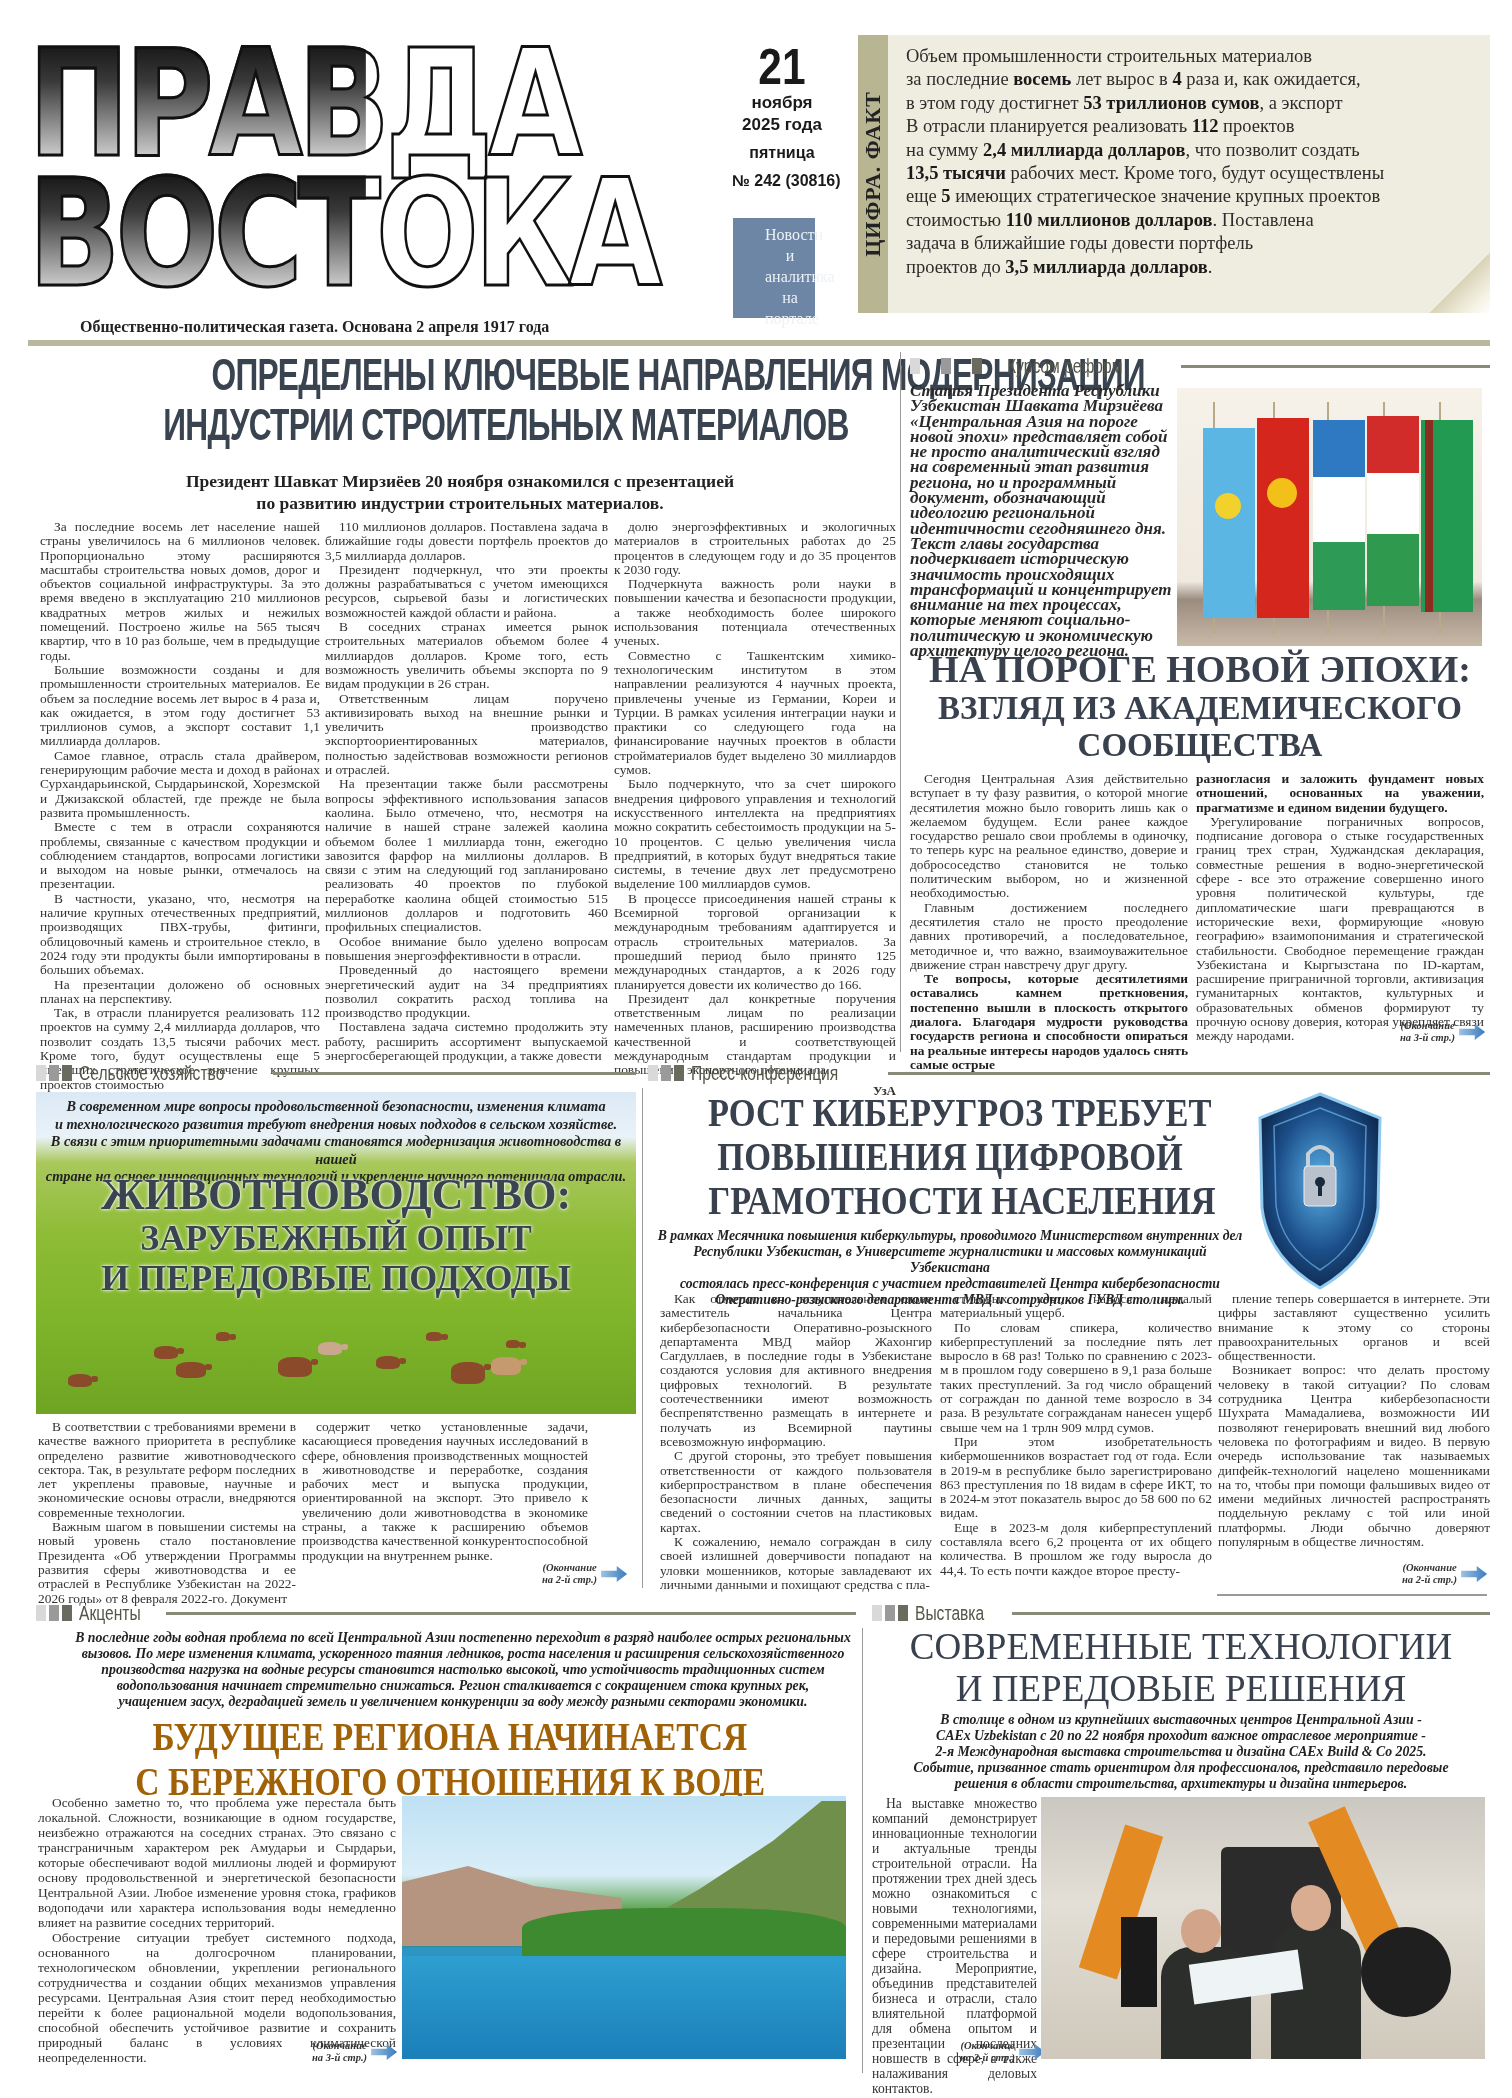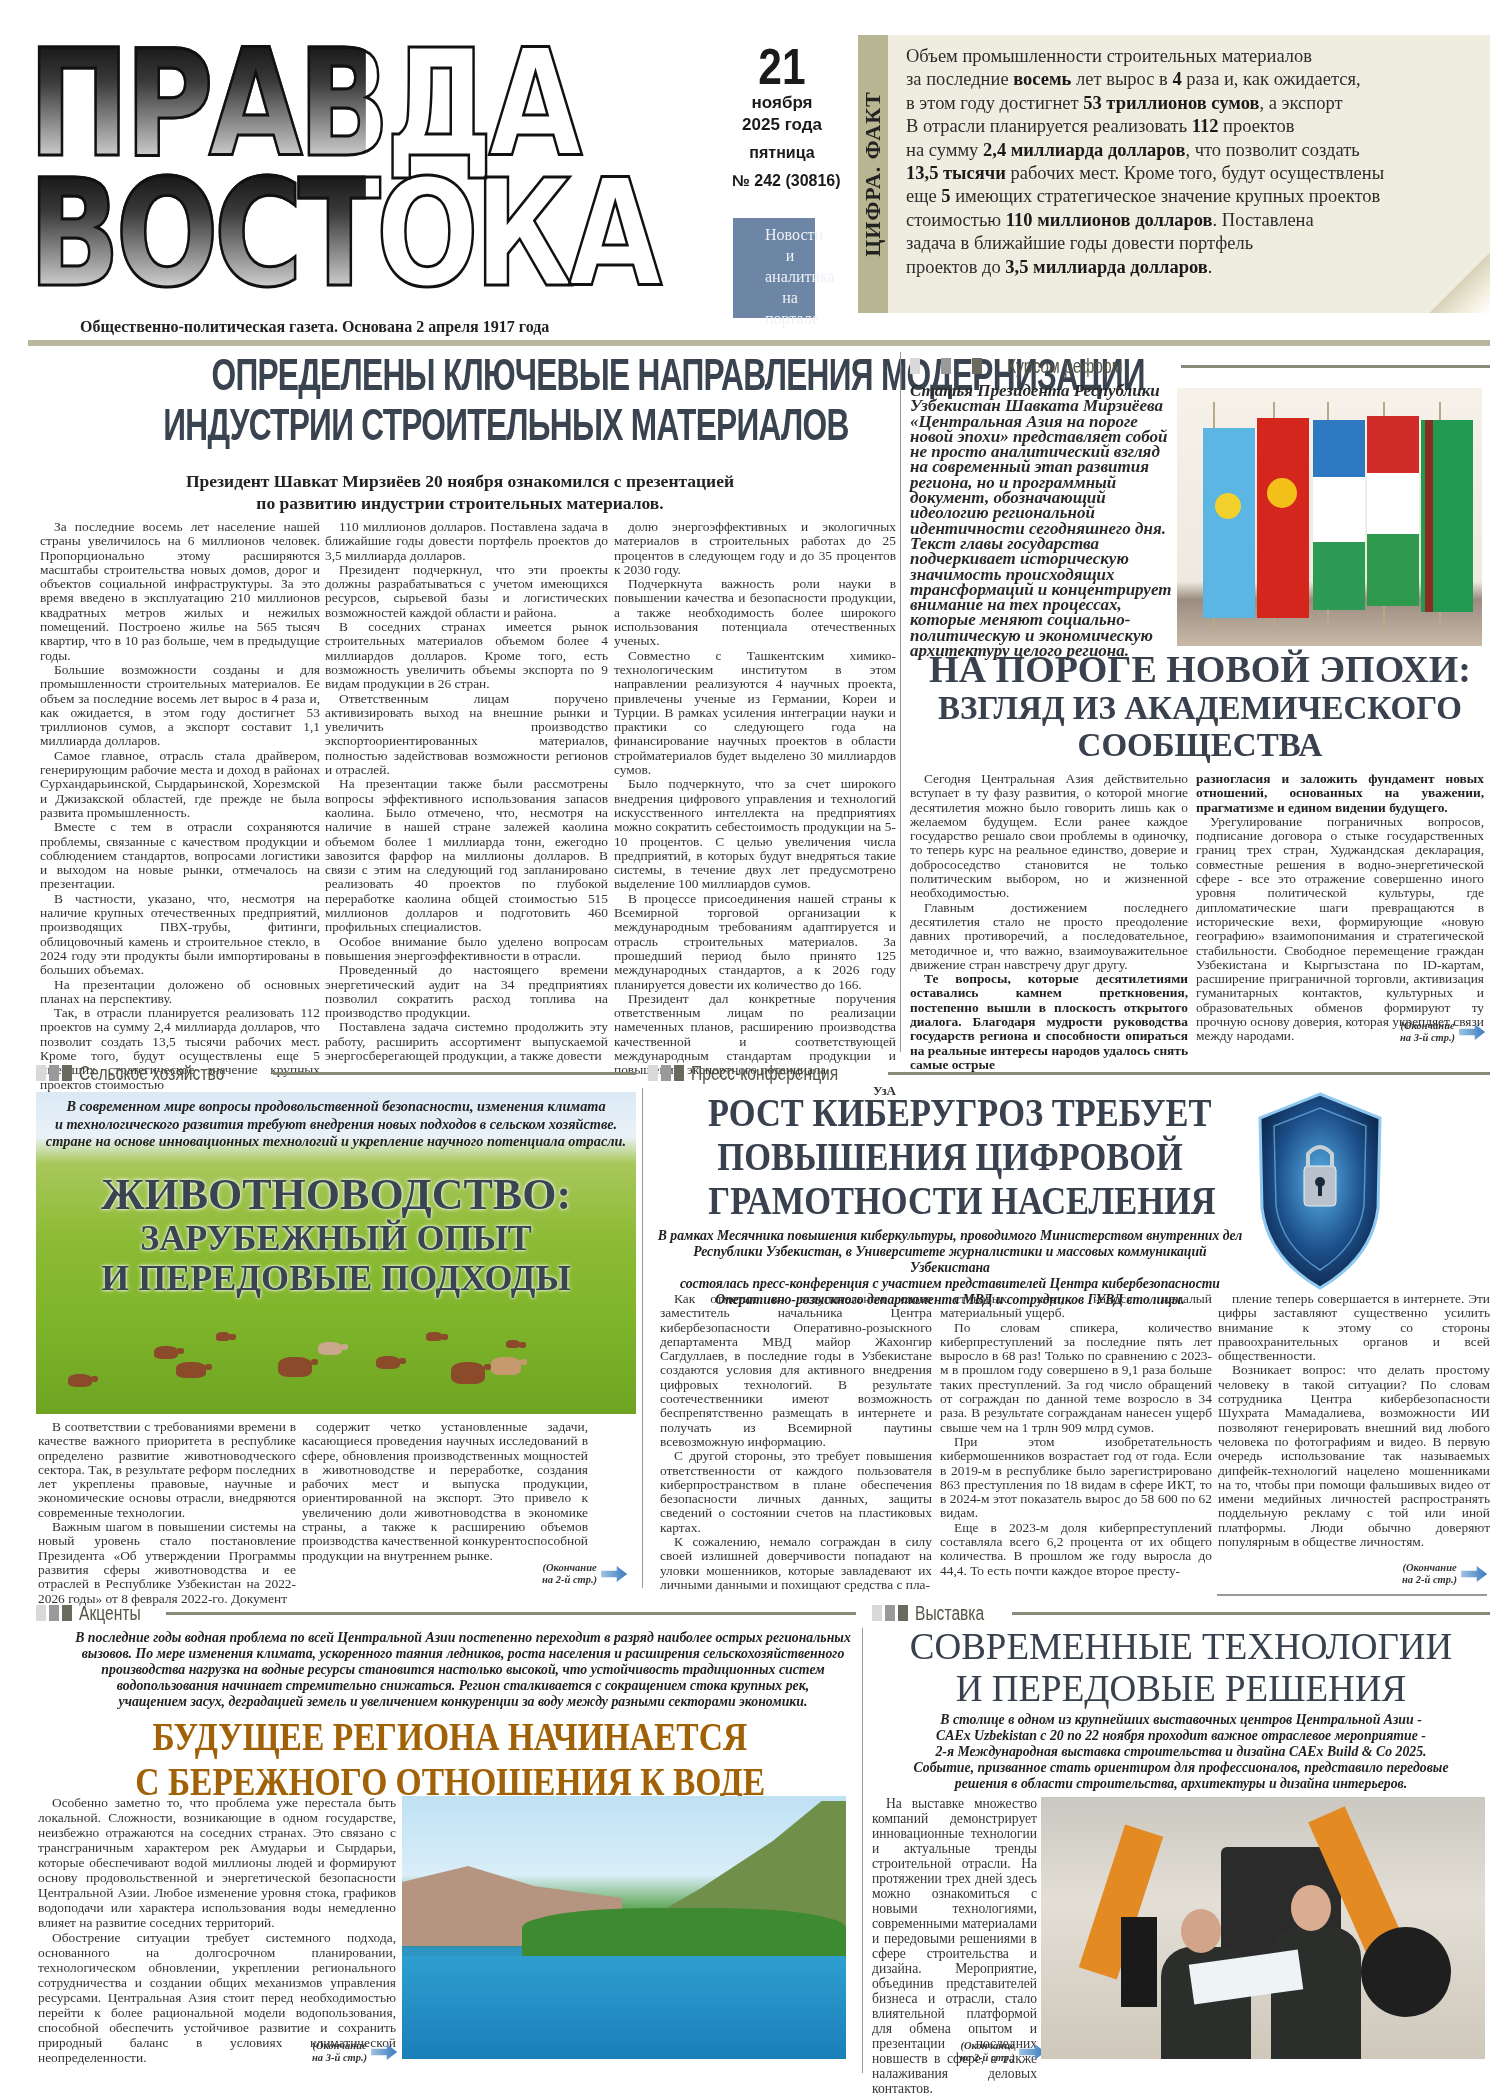--- a/index.html
+++ b/index.html
@@ -268,20 +268,21 @@
   <span class="sq sq1"></span>
     <span class="sq sq2"></span>
     <span class="sq sq3"></span>
   <span class="lbl">Сельское хозяйство</span>
   <span class="line"></span>
 </div>
 <div class="abs agri-photo">
   <div class="agri-lead">
     <div>В современном мире вопросы продовольственной безопасности, изменения климата</div>
     <div>и технологического развития требуют внедрения новых подходов в сельском хозяйстве.</div>
+    <div>В связи с этим приоритетными задачами становятся модернизация животноводства в нашей</div>
     <div>стране на основе инновационных технологий и укрепление научного потенциала отрасли.</div>
   </div>
   <div class="agri-title">
     <div class="a1">ЖИВОТНОВОДСТВО:</div>
     <div class="a2">ЗАРУБЕЖНЫЙ ОПЫТ</div>
     <div class="a2">И ПЕРЕДОВЫЕ ПОДХОДЫ</div>
   </div>
   <div class="cow" style="left:32px; top:282px;"></div>
   <div class="cow" style="left:118px; top:254px;"></div>
   <div class="cow" style="left:140px; top:270px; width:30px; height:16px;"></div>

